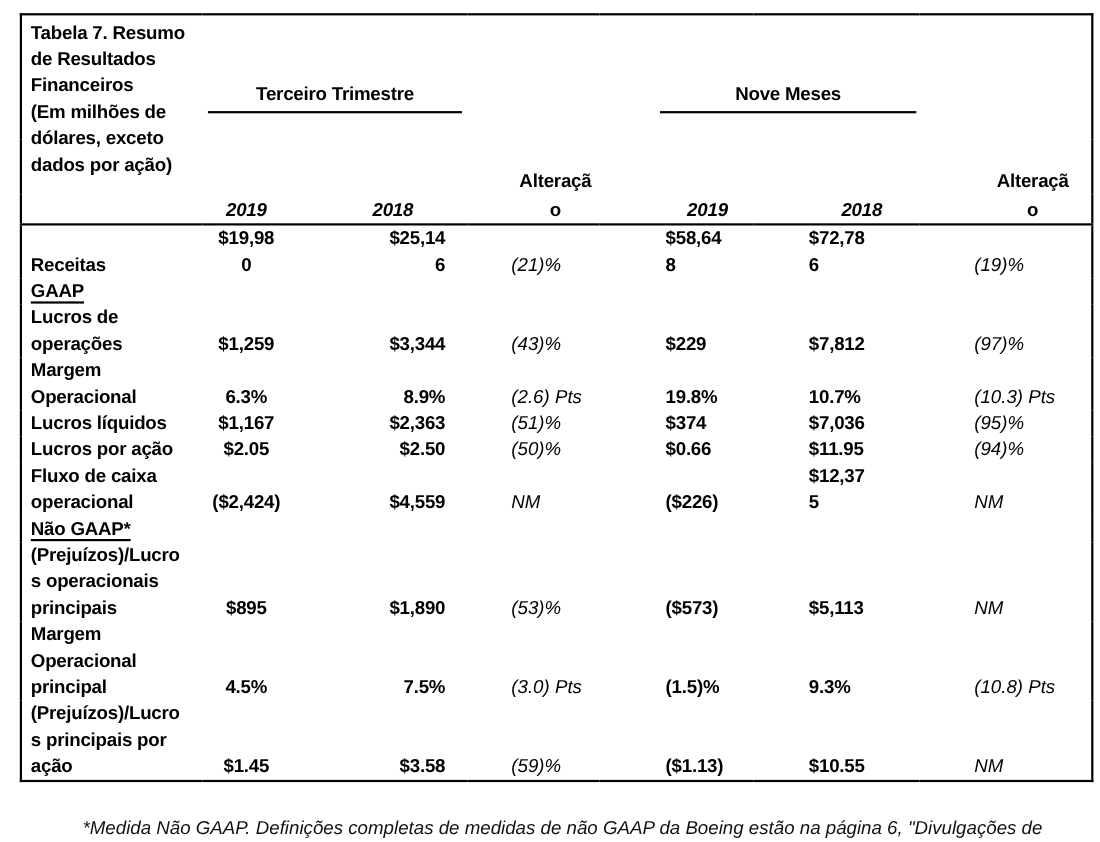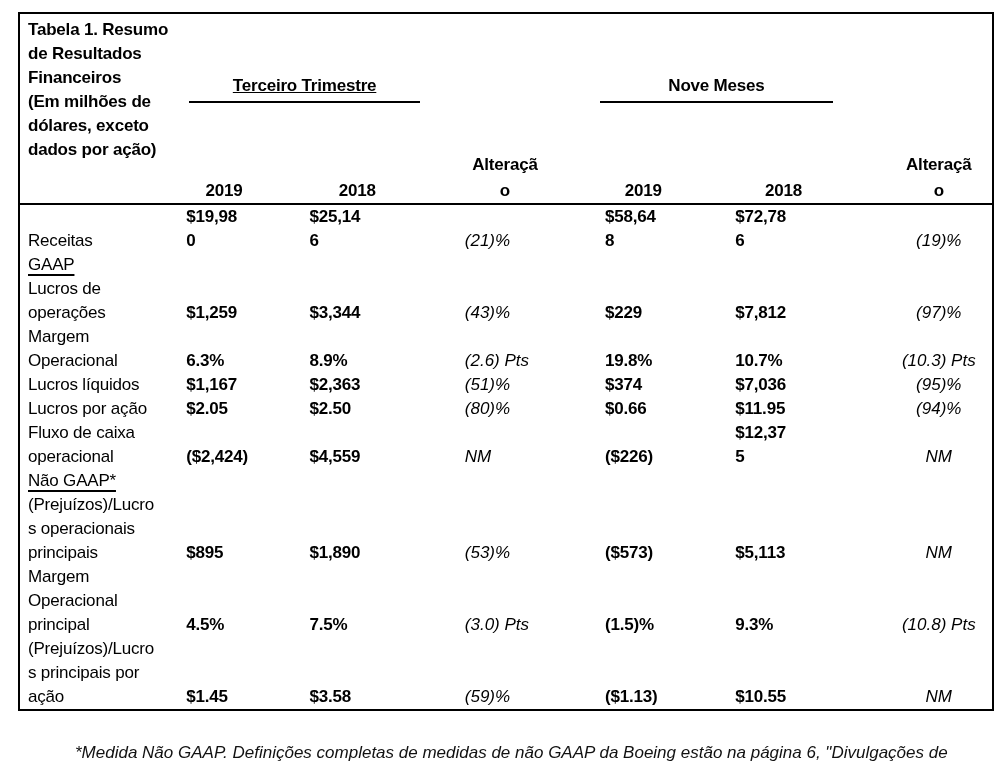--- a/index.html
+++ b/index.html
@@ -31,35 +31,35 @@
   td{padding:0;vertical-align:bottom;font-weight:bold;white-space:pre-line;overflow:hidden;}
 
   
   td.title{vertical-align:top;padding:4px 2px 0 8px;font-weight:bold;}
   tr.h1 td{height:36px;}
   tr.h2 td{height:42px;vertical-align:bottom;}
   tr.h3 td{height:50px;vertical-align:bottom;text-align:center;}
   tr.h4 td{height:26px;vertical-align:bottom;text-align:center;border-bottom:2.5px solid #000;}
   td.title{border-bottom:2.5px solid #000;}
   .grp{display:block;text-align:center;border-bottom:2px solid #000;padding-bottom:3px;}
-  .grp-q3{width:96%;margin:0 auto;text-decoration:underline;}
+  .grp-q3{width:96%;margin:0 auto;}
   .grp-nm{width:80%;margin-left:19%;}
 
   
-  .c1{text-align:left;padding-left:2px;padding-right:18px;}
-  .c2{text-align:left;padding-left:30px;padding-right:20px;}
+  .c1{text-align:center;padding-left:2px;padding-right:18px;}
+  .c2{text-align:right;padding-left:30px;padding-right:20px;}
   .a1{text-align:left;padding-left:40px;}
   .c4{text-align:left;padding-left:60px;padding-right:4px;}
   .c5{padding-left:50px;padding-right:4px;}
-  .a2{text-align:center;padding-left:50px;}
+  .a2{text-align:left;padding-left:50px;}
   tr.h3 td.a1, tr.h4 td.a1{text-align:center;}
-  tr.h4 td.c1,tr.h4 td.c2,tr.h4 td.c4,tr.h4 td.c5{text-align:center;}
+  tr.h4 td.c1,tr.h4 td.c2,tr.h4 td.c4,tr.h4 td.c5{text-align:center;font-style:italic;}
 
   
-  td.lbl{padding-left:8px;padding-right:2px;font-weight:normal;margin-left:11px;}
+  td.lbl{padding-left:8px;padding-right:2px;font-weight:bold;margin-left:11px;}
   .u{text-decoration:underline;text-underline-offset:4px;text-decoration-thickness:2px;}
   td.chg{font-weight:normal;font-style:italic;letter-spacing:0;}
 
   .footnote{
     margin:28px 0 0 57px;
     width:905px;
     font-style:italic;
     font-weight:normal;
     font-size:17px;
     line-height:27px;
@@ -78,21 +78,21 @@
         <col class="col-c1">
         <col class="col-c2">
         <col class="col-a1">
       <col class="col-c4">
         <col class="col-c5">
         <col class="col-a2">
     </colgroup>
 
     <tbody>
         <tr class="h1">
-      <td class="title" rowspan="4">Tabela 1. Resumo
+      <td class="title" rowspan="4">Tabela 7. Resumo
 de Resultados
 Financeiros
 (Em milhões de
 dólares, exceto
 dados por ação)</td>
       <td colspan="6"></td>
     </tr>
     <tr class="h2">
       <td colspan="2">
         <span class="grp grp-q3">Terceiro Trimestre</span>
@@ -168,21 +168,21 @@
       <td class="c2">$2,363</td>
       <td class="a1 chg">(51)%</td>
       <td class="c4">$374</td>
       <td class="c5">$7,036</td>
       <td class="a2 chg">(95)%</td>
     </tr>
     <tr>
       <td class="lbl"><span>Lucros por ação</span></td>
       <td class="c1">$2.05</td>
       <td class="c2">$2.50</td>
-      <td class="a1 chg">(80)%</td>
+      <td class="a1 chg">(50)%</td>
       <td class="c4">$0.66</td>
       <td class="c5">$11.95</td>
       <td class="a2 chg">(94)%</td>
     </tr>
     <tr>
       <td class="lbl"><span>Fluxo de caixa
 operacional</span></td>
       <td class="c1">($2,424)</td>
       <td class="c2">$4,559</td>
       <td class="a1 chg">NM</td>

